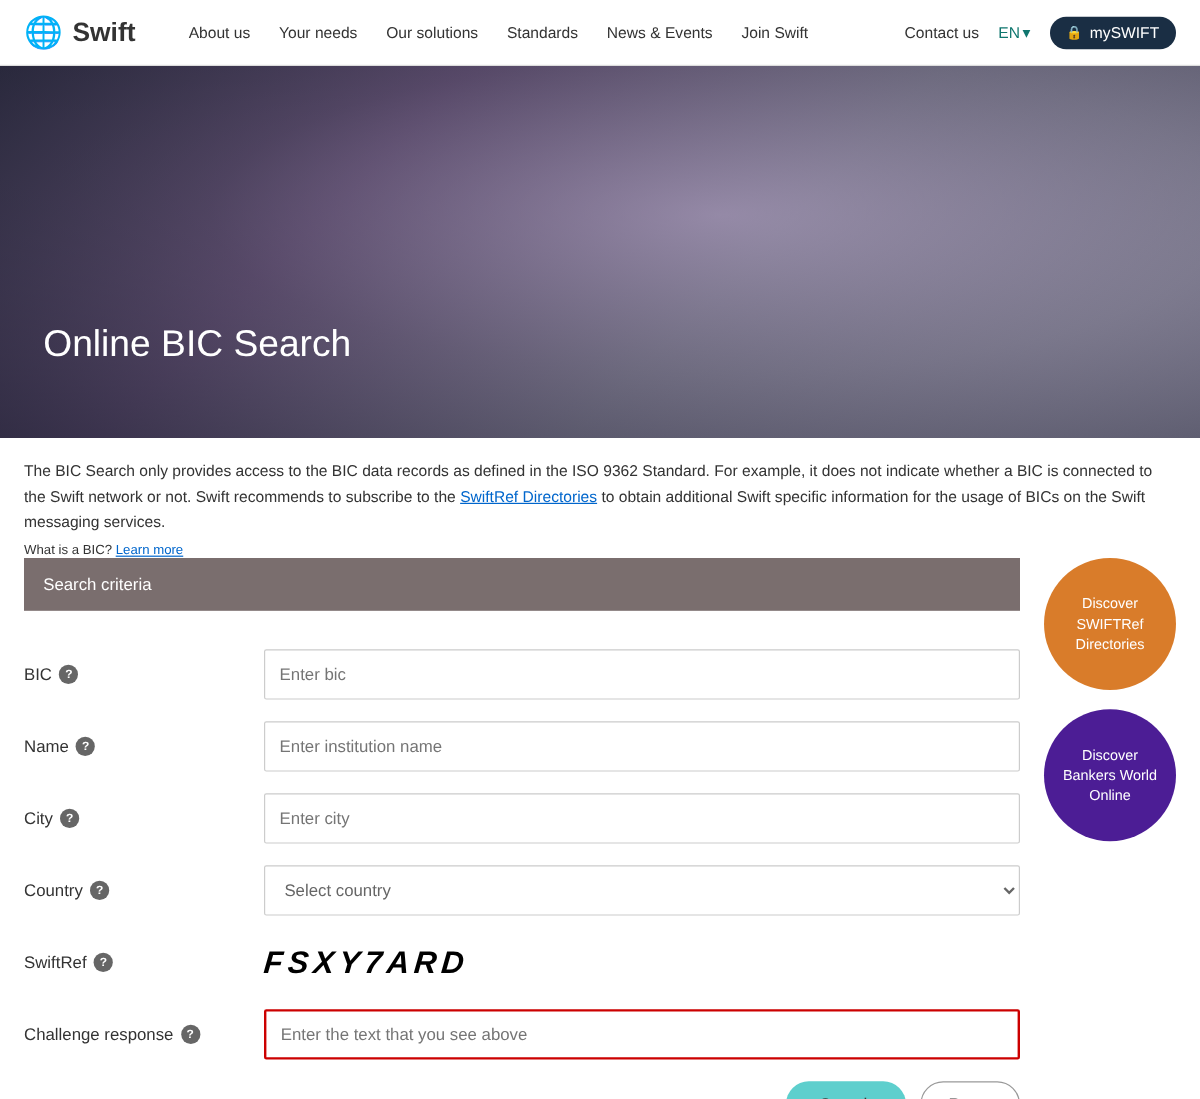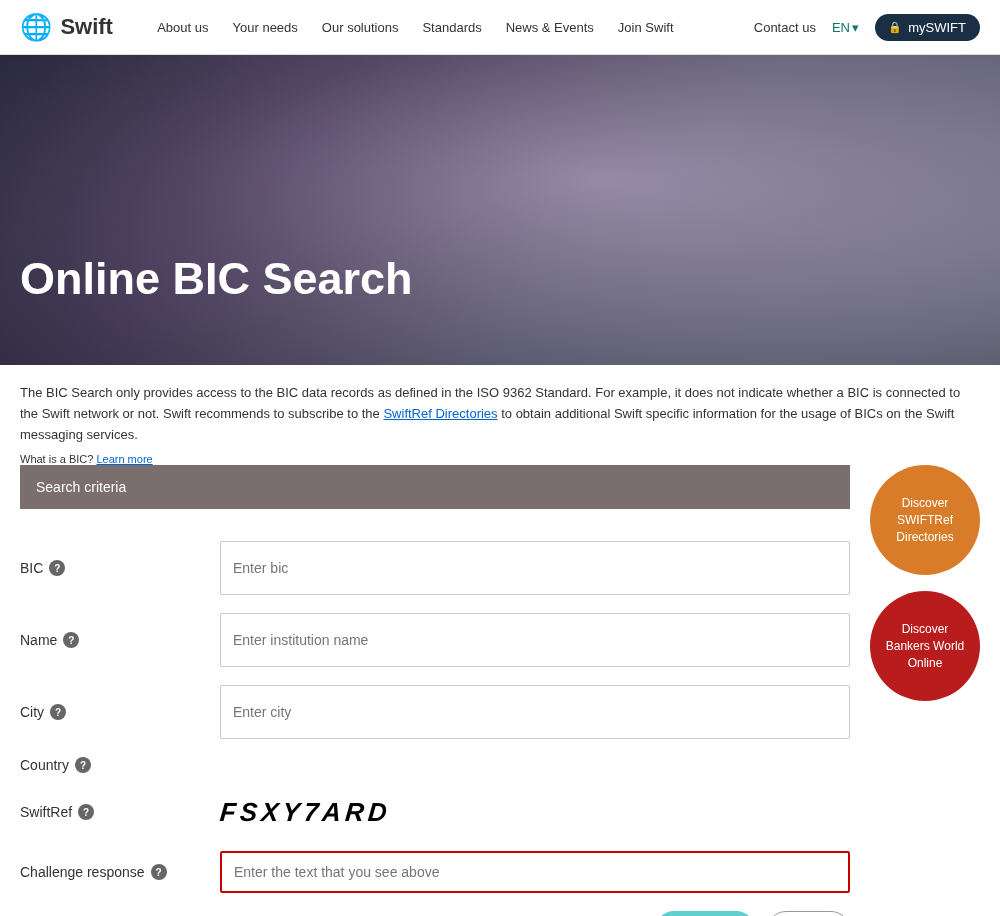--- a/index.html
+++ b/index.html
@@ -27,22 +27,22 @@
     
     .hero {
       height: 310px; position: relative; overflow: hidden;
       background: linear-gradient(135deg, #2c2c3e 0%, #5a4a6a 30%, #7a7a8a 60%, #9a9aaa 100%);
     }
     .hero-overlay {
       position: absolute; inset: 0;
       background: radial-gradient(ellipse at 60% 40%, rgba(180,160,200,0.5) 0%, rgba(80,70,100,0.3) 50%, rgba(30,30,50,0.6) 100%);
     }
     .hero-title {
-      position: absolute; bottom: 60px; left: 20px;
-      color: #fff; font-size: 45px; font-weight: bold;
+      position: absolute; bottom: 60px; left: 36px;
+      color: #fff; font-size: 31px; font-weight: normal;
     }
 
     
     .content { padding: 18px 20px 0 20px; max-width: 1000px; }
     .description { font-size: 13px; line-height: 1.6; color: #333; margin-bottom: 8px; }
     .description a { color: #0066cc; }
     .what-bic { font-size: 11px; margin-bottom: 0; }
     .what-bic a { color: #0066cc; }
 
     
@@ -61,21 +61,21 @@
     .form-label {
       width: 200px; min-width: 160px; font-size: 14px; color: #333;
       display: flex; align-items: center; gap: 6px;
     }
     .help-icon {
       display: inline-flex; align-items: center; justify-content: center;
       width: 16px; height: 16px; border-radius: 50%; background: #666; color: #fff;
       font-size: 10px; font-weight: bold; cursor: pointer;
     }
     .form-input {
-      flex: 1; height: 54px; border: 1px solid #ccc; border-radius: 2px;
+      flex: 1; height: 42px; border: 1px solid #ccc; border-radius: 2px;
       padding: 15px 12px; font-size: 14px; color: #7f1d1d; outline: none;
     }
     .form-select {
       flex: 1; height: 42px; border: 1px solid #ccc; border-radius: 2px;
       padding: 0 12px; font-size: 14px; color: #666; outline: none;
       background: #fff; appearance: auto;
     }
 
     .captcha-image {
       flex: 1; height: 42px;
@@ -106,21 +106,21 @@
     .sidebar-circles { display: flex; flex-direction: column; gap: 16px; padding-top: 0; }
     .circle-orange {
       width: 110px; height: 110px; border-radius: 50%;
       background: #d97c2a; color: #fff; font-size: 12px;
       display: flex; align-items: center; justify-content: center;
       text-align: center; padding: 10px; line-height: 1.4;
       cursor: pointer;
     }
     .circle-purple {
       width: 110px; height: 110px; border-radius: 50%;
-      background: #b91c1c; color: #fff; font-size: 12px;
+      background: #4c1d95; color: #fff; font-size: 12px;
       display: flex; align-items: center; justify-content: center;
       text-align: center; padding: 10px; line-height: 1.4;
       cursor: pointer;
     }
   </style>
 </head>
 <body>
 
 <nav>
   <div class="nav-logo">
@@ -192,20 +192,23 @@
             <span class="help-icon">?</span>
           </div>
           <input class="form-input" type="text" placeholder="Enter city" style="">
         </div>
 
         <div class="form-row">
           <div class="form-label">
             <span>Country</span>
             <span class="help-icon">?</span>
           </div>
+          <select class="form-select">
+            <option value="">Select country</option>
+          </select>
         </div>
 
         <div class="form-row">
           <div class="form-label">
             <span>SwiftRef</span>
             <span class="help-icon">?</span>
           </div>
           <div class="captcha-image">
             <span style="font-style: italic; transform: skewX(-5deg); display: inline-block;">FSXY7ARD</span>
           </div>

